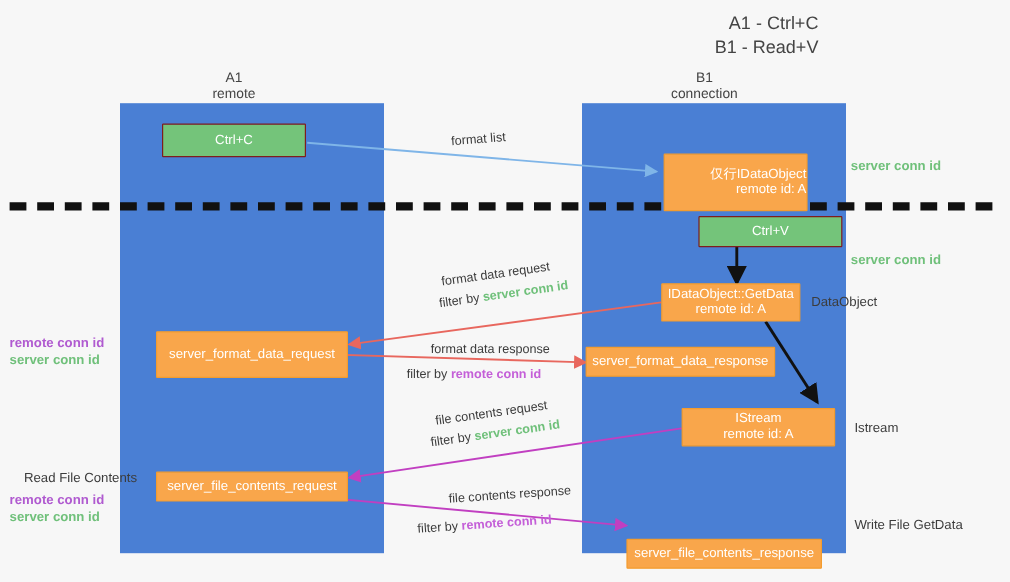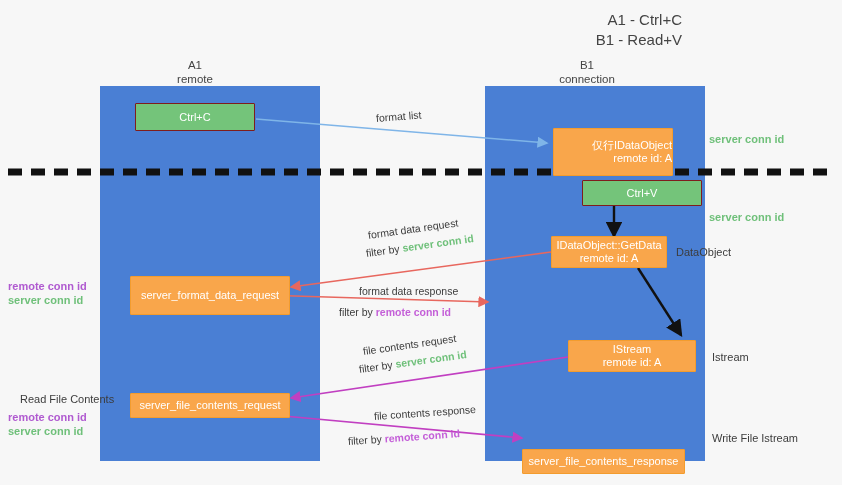--- a/index.html
+++ b/index.html
@@ -126,20 +126,23 @@
 
   <div class="box orange" style="left:568px;top:340px;width:128px;height:32px;">
     <span>IStream</span>
     <span class="l2">remote id: A</span>
   </div>
 
   <div class="box orange" style="left:130px;top:276px;width:160px;height:39px;">
     <span>server_format_data_request</span>
   </div>
 
+  <div class="box orange" style="left:488px;top:289px;width:158px;height:25px;">
+    <span>server_format_data_response</span>
+  </div>
 
   <div class="box orange" style="left:130px;top:393px;width:160px;height:25px;">
     <span>server_file_contents_request</span>
   </div>
 
   <div class="box orange" style="left:522px;top:425px;width:163px;height:25px;margin-top:24px;">
     <span>server_file_contents_response</span>
   </div>
 
   <div class="cap" style="left:376px;top:111px;transform:rotate(-4.5deg);transform-origin:left center;">format list</div>
@@ -165,21 +168,21 @@
   </div>
 
   <div class="side" style="left:709px;top:132px;">
     <span class="green-t">server conn id</span>
   </div>
   <div class="side" style="left:709px;top:210px;">
     <span class="green-t">server conn id</span>
   </div>
   <div class="side dark" style="left:676px;top:245px;">DataObject</div>
   <div class="side dark" style="left:712px;top:350px;">Istream</div>
-  <div class="side dark" style="left:712px;top:431px;">Write File Istream</div>
+  <div class="side dark" style="left:712px;top:431px;">Write File GetData</div>
 
   <div class="side" style="left:8px;top:279px;">
     <span class="purple-t">remote conn id</span>
     <span class="green-t">server conn id</span>
   </div>
   <div class="side dark" style="left:8px;top:392px;padding-left:12px;">Read File Contents</div>
   <div class="side" style="left:8px;top:410px;">
     <span class="purple-t">remote conn id</span>
     <span class="green-t">server conn id</span>
   </div>

